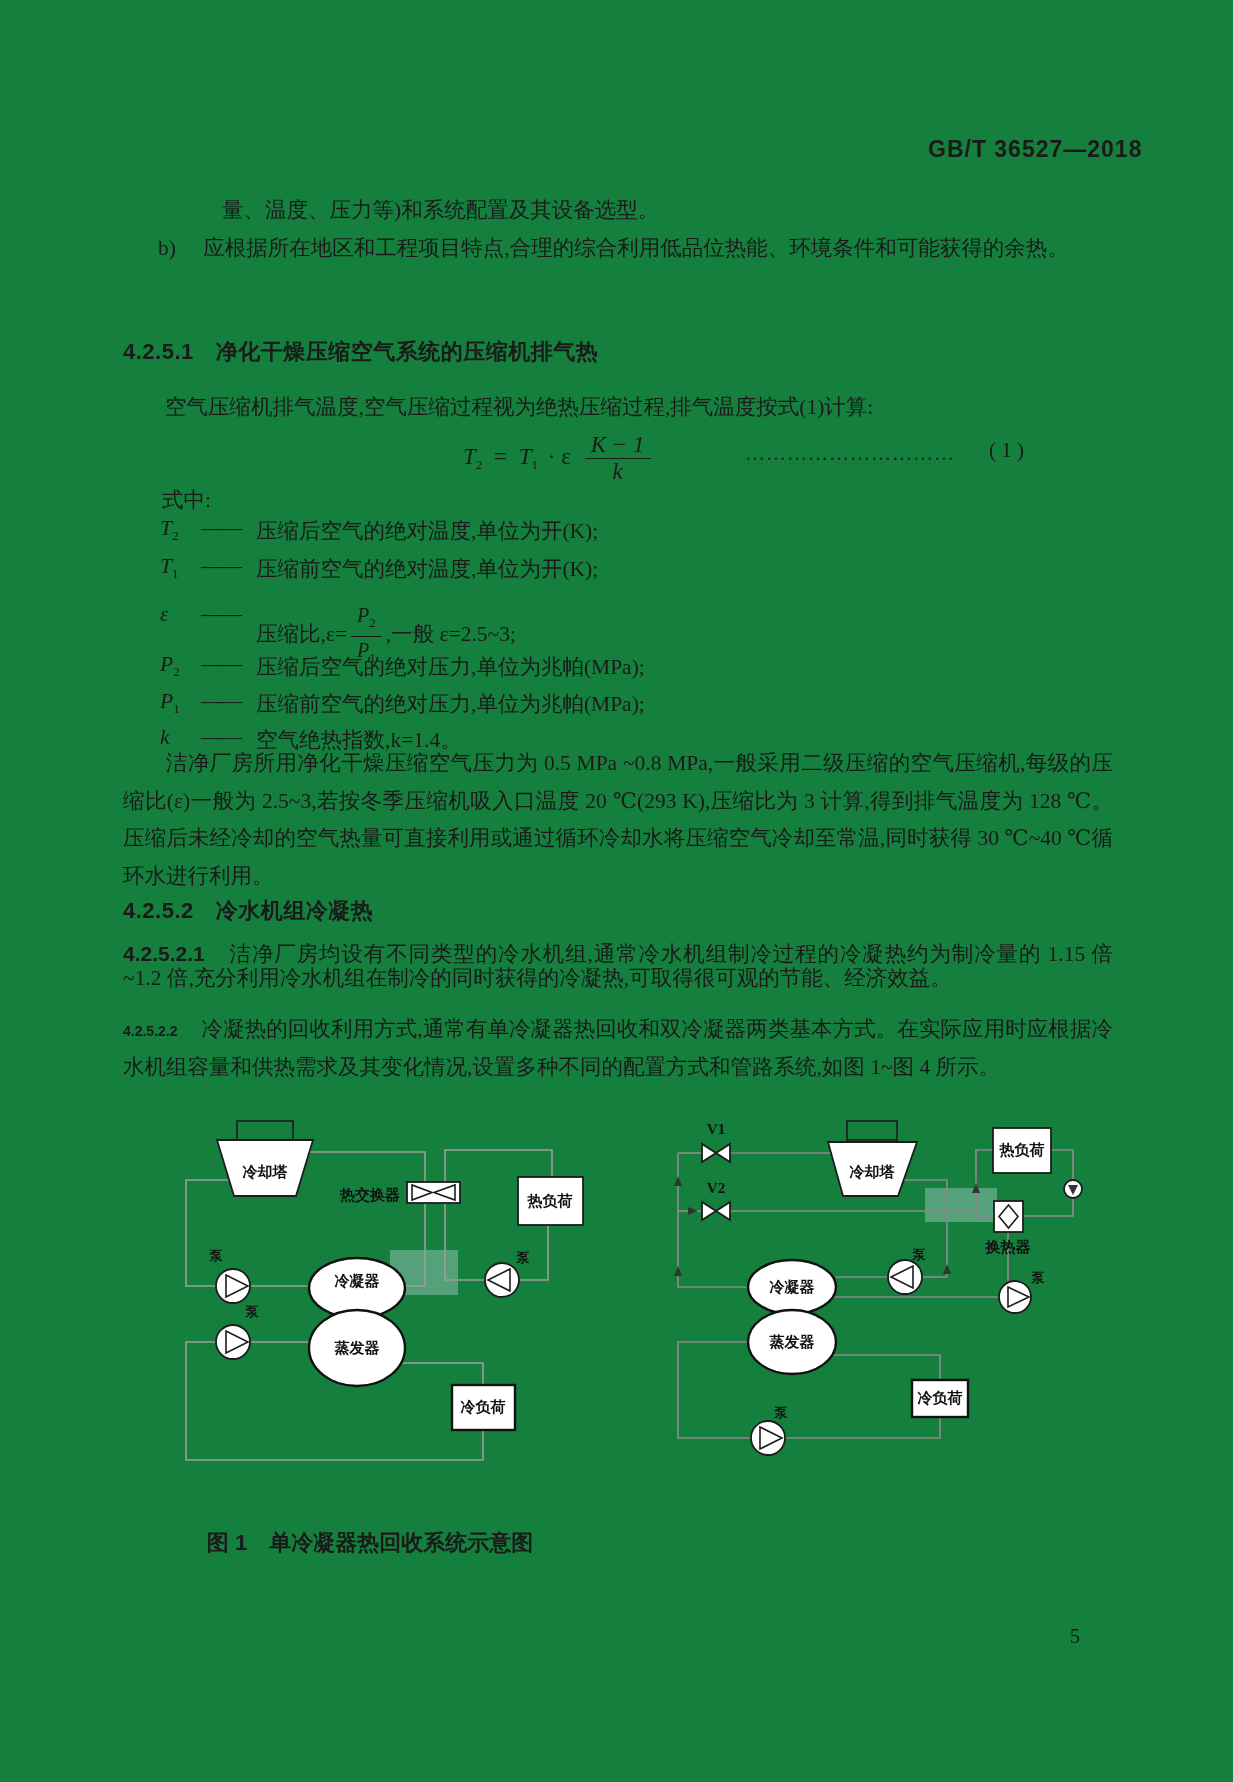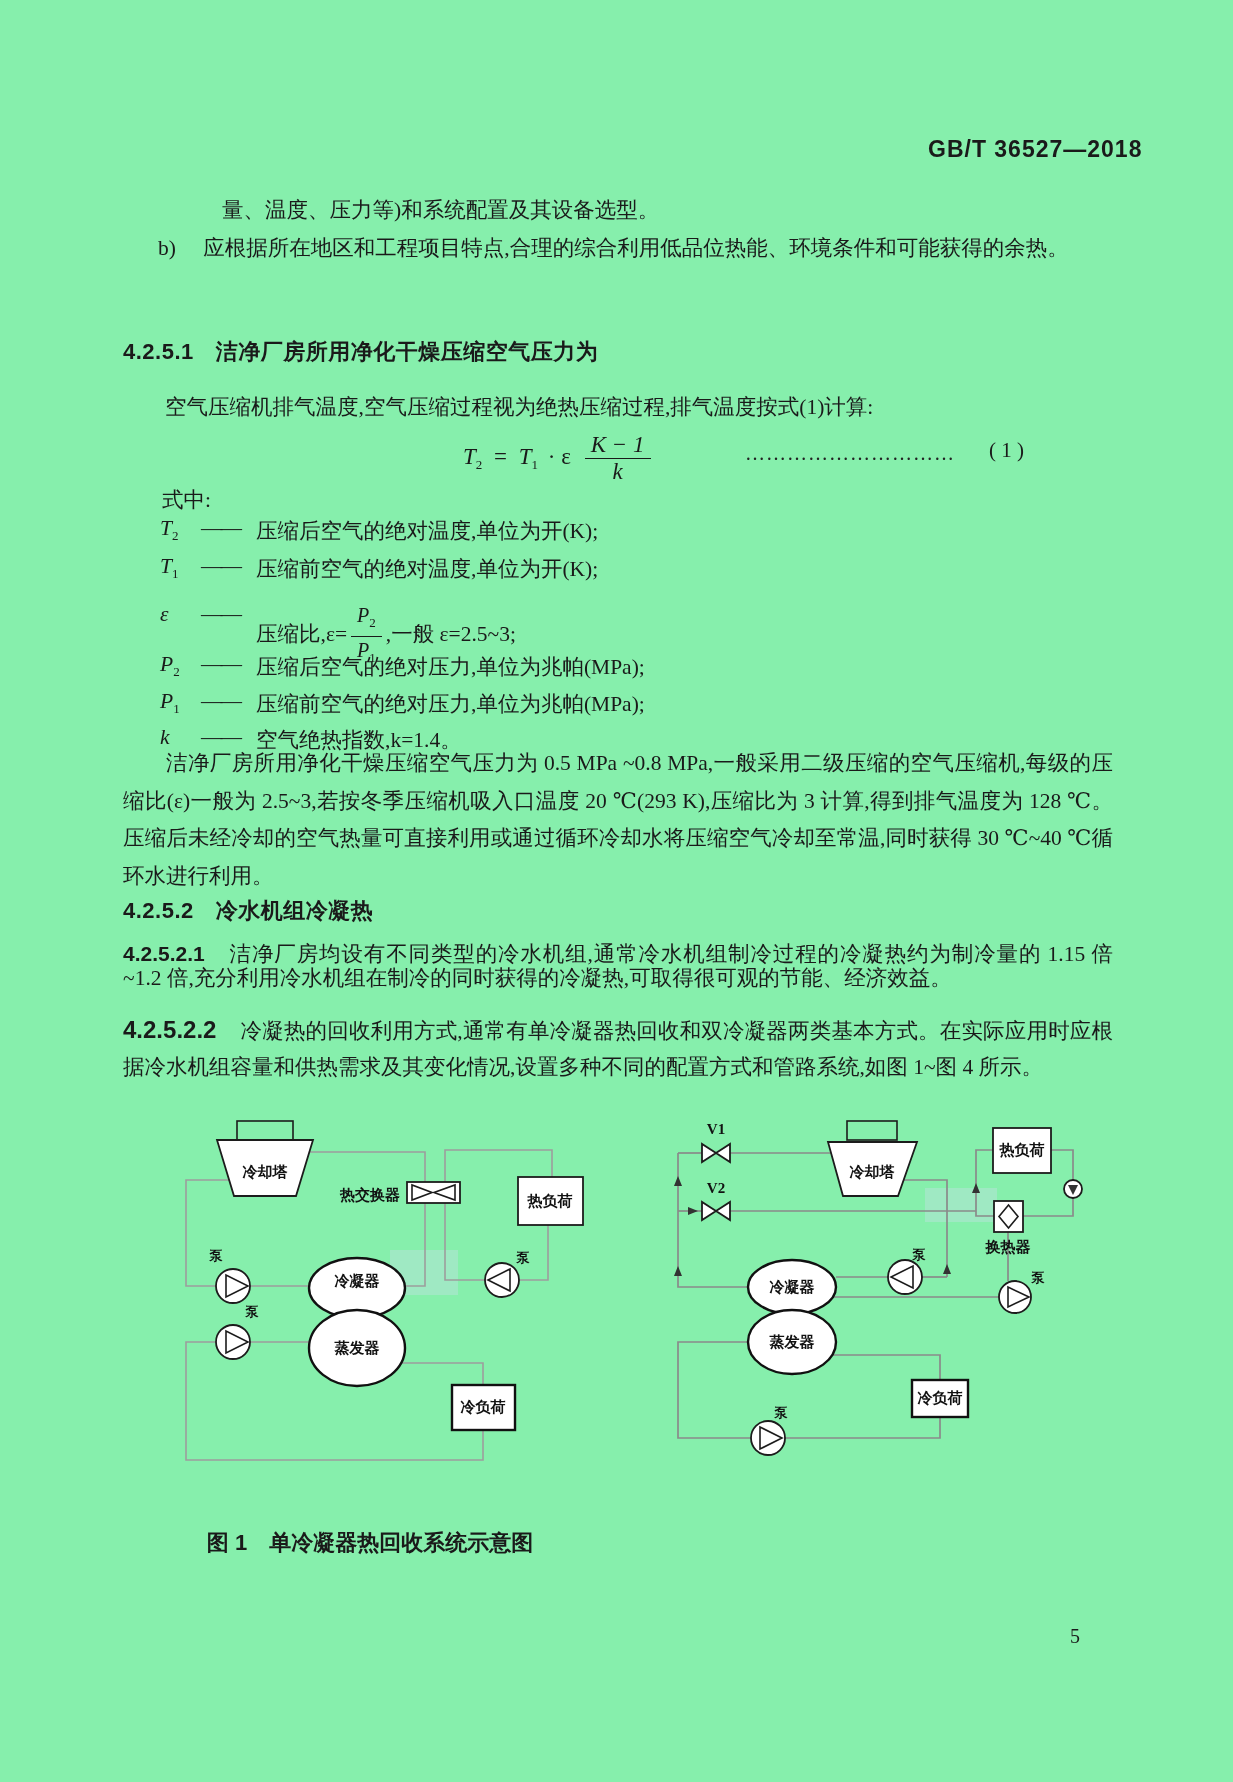--- a/index.html
+++ b/index.html
@@ -1,17 +1,17 @@
 <!DOCTYPE html>
 <html><head>
 <meta charset="utf-8">
 <style>
   html,body{margin:0;padding:0;background:#e8e8e8;}
   .page{
-    position:relative;width:1233px;height:1782px;background:#86efac;
+    position:relative;width:1233px;height:1782px;background:#15803d;
     margin:0 auto;overflow:hidden;
     font-family:"Liberation Serif","DejaVu Serif",serif;color:#1a1a1a;
   }
   .abs{position:absolute;}
   .serif{font-family:"Liberation Serif","DejaVu Serif",serif;}
   .hei{font-family:"Liberation Sans","DejaVu Sans",sans-serif;font-weight:bold;}
   .body-text{font-size:21.5px;line-height:37.5px;}
   .para{text-align:justify;}
   i.var{font-style:italic;font-family:"Liberation Serif","DejaVu Serif",serif;}
   sub.vs{font-size:13px;vertical-align:-5px;}
@@ -50,21 +50,21 @@
 
   <div class="abs serif body-text" style="left:222px;top:192px;">量、温度、压力等)和系统配置及其设备选型。</div>
 
   <div class="abs serif body-text" style="left:158px;top:230px;width:960px;">
     <span>b)</span>
     <span style="margin-left:22px;">应根据所在地区和工程项目特点,合理的综合利用低品位热能、环境条件和可能获得的余热。</span>
   </div>
 
 
   <div class="abs hei h1" style="left:123px;top:337px;">
-    <span class="h-num">4.2.5.1</span><span>洁净厂房所用净化干燥压缩空气压力为</span>
+    <span class="h-num">4.2.5.1</span><span>净化干燥压缩空气系统的压缩机排气热</span>
   </div>
 
   <div class="abs serif body-text" style="left:165px;top:389px;">空气压缩机排气温度,空气压缩过程视为绝热压缩过程,排气温度按式(1)计算:</div>
 
   <div class="abs" style="left:123px;top:424px;width:990px;height:64px;">
     <span class="abs formula-math serif" style="left:340px;top:8px;">
       <i class="var">T</i><sub class="vs">2</sub>
       <span style="margin:0 6px;">=</span>
       <i class="var">T</i><sub class="vs">1</sub>
       <span style="margin:0 4px;">· ε</span>
@@ -116,21 +116,21 @@
 
   <div class="abs hei h1" style="left:123px;top:896px;">
     <span class="h-num">4.2.5.2</span><span>冷水机组冷凝热</span>
   </div>
 
   <div class="abs serif para" style="left:123px;top:942px;width:990px;font-size:21.5px;line-height:24px;">
     <b class="inline-b-num" style="font-size:21px;">4.2.5.2.1</b><span>洁净厂房均设有不同类型的冷水机组,通常冷水机组制冷过程的冷凝热约为制冷量的 1.15 倍~1.2 倍,充分利用冷水机组在制冷的同时获得的冷凝热,可取得很可观的节能、经济效益。</span>
   </div>
 
   <div class="abs serif para" style="left:123px;top:1012px;width:990px;font-size:21.5px;line-height:35.5px;">
-    <b class="inline-b-num" style="font-size:24px;">4.2.5.2.2</b><span>冷凝热的回收利用方式,通常有单冷凝器热回收和双冷凝器两类基本方式。在实际应用时应根据冷水机组容量和供热需求及其变化情况,设置多种不同的配置方式和管路系统,如图 1~图 4 所示。</span>
+    <b class="inline-b-num" style="font-size:14px;">4.2.5.2.2</b><span>冷凝热的回收利用方式,通常有单冷凝器热回收和双冷凝器两类基本方式。在实际应用时应根据冷水机组容量和供热需求及其变化情况,设置多种不同的配置方式和管路系统,如图 1~图 4 所示。</span>
   </div>
 
   <svg class="abs" style="left:140px;top:1100px;" width="460" height="375" viewBox="0 0 460 375">
     <rect class="artifact" x="250" y="150" width="68" height="45"></rect>
 
     <polyline class="pipe" points="169,52 285,52 285,82"></polyline>
     <polyline class="pipe" points="305,82 305,50 412,50 412,77"></polyline>
     <polyline class="pipe" points="305,103 305,180 345,180"></polyline>
     <polyline class="pipe" points="379,180 408,180 408,125"></polyline>
     <polyline class="pipe" points="285,103 285,186 265,186"></polyline>

